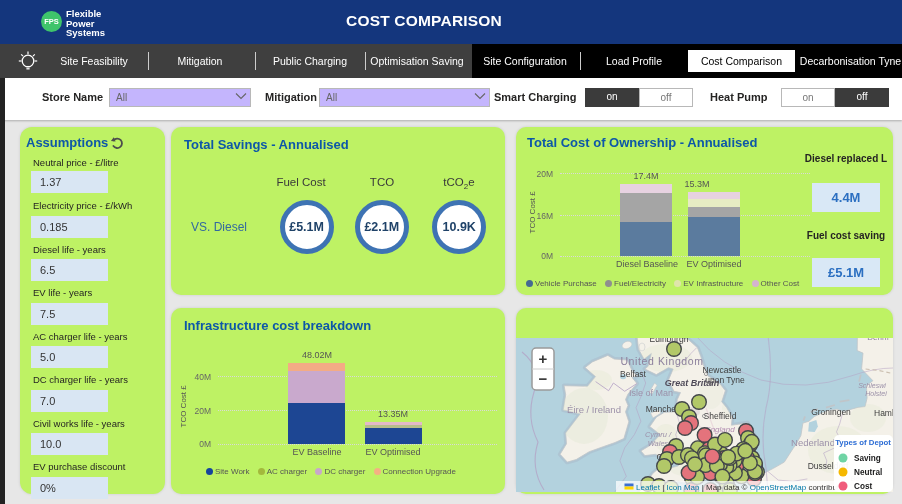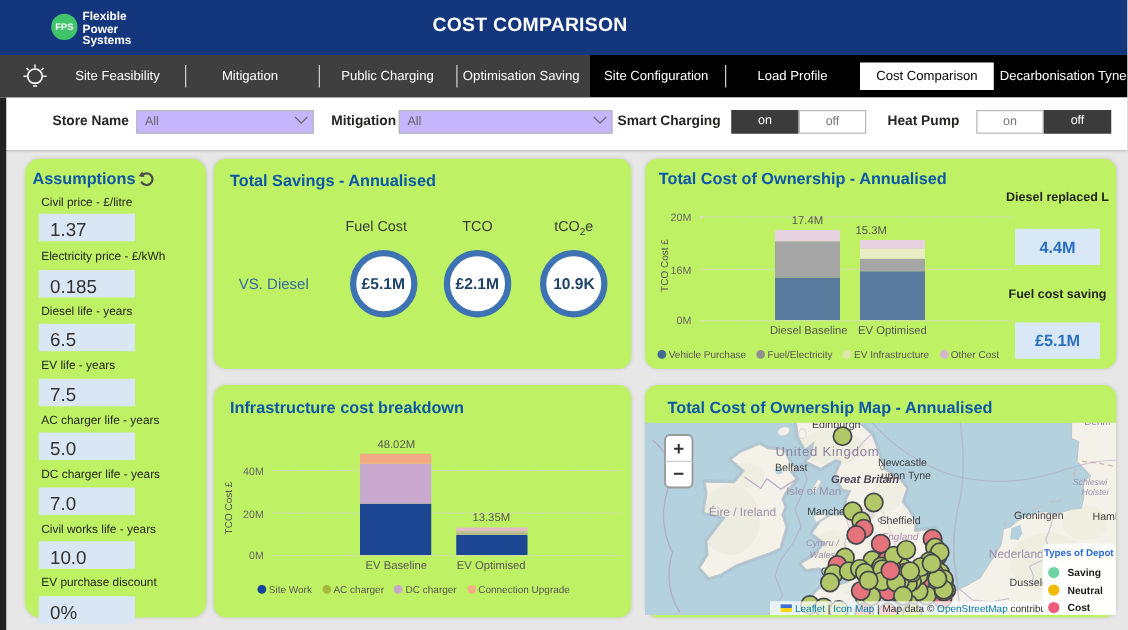--- a/index.html
+++ b/index.html
@@ -32,21 +32,21 @@
 
 #leftstrip { left:0; top:78px; width:5px; height:426px; background:#222; }
 
 
 .card { background:#bef264; border-radius:10px; box-shadow:0 0 3px rgba(0,0,0,0.12); }
 .cardtitle { color:#0d57a8; font-weight:bold; font-size:13px; }
 
 
 #assump { left:20px; top:127px; width:145px; height:367px; border-radius:12px; }
 .alabel { left:13px; font-size:9.5px; color:#252423; }
-.abox { left:11px; width:77px; height:22px; background:#d9e6f3; font-size:15px; color:#333; padding:5px 0 0 9px; }
+.abox { left:11px; width:77px; height:22px; background:#d9e6f3; font-size:11px; color:#333; padding:5px 0 0 9px; }
 
 
 #card1 { left:171px; top:127px; width:334px; height:168px; }
 .colhead { top:49px; font-size:11.5px; color:#3a3a3a; text-align:center; }
 .bigcircle { top:73px; width:54px; height:54px; border-radius:50%; border:5px solid #3e73b3; background:#fff; color:#1f4268; font-weight:bold; font-size:12.5px; text-align:center; line-height:44px; }
 
 
 .axlbl { font-size:8.5px; color:#666; }
 .gline { height:0; border-top:1px dotted #d9d9d9; }
 .seg { position:absolute; }
@@ -122,21 +122,21 @@
   </div>
 
   <div id="leftstrip" class="abs"></div>
 
   <div id="assump" class="card abs">
     <div class="cardtitle abs" style="left:6px;top:8px;">Assumptions</div>
     <svg class="abs" style="left:90px;top:9px;" width="15" height="14" viewBox="0 0 15 14">
       <path d="M3.6,4.4 A4.7,4.7 0 1 1 3.4,10.0" fill="none" stroke="#4d4d4d" stroke-width="1.8" stroke-linecap="round"></path>
       <polygon points="5.6,5.6 0.9,5.0 3.8,1.2" fill="#4d4d4d"></polygon>
     </svg>
-    <div class="alabel abs" style="top:30px;">Civil price - £/litre</div>
+    <div class="alabel abs" style="top:30px;">Neutral price - £/litre</div>
     <div class="abox abs" style="top:44px;">1.37</div>
     <div class="alabel abs" style="top:73px;">Electricity price - £/kWh</div>
     <div class="abox abs" style="top:88.5px;">0.185</div>
     <div class="alabel abs" style="top:117px;">Diesel life - years</div>
     <div class="abox abs" style="top:132px;">6.5</div>
     <div class="alabel abs" style="top:160px;">EV life - years</div>
     <div class="abox abs" style="top:175.5px;">7.5</div>
     <div class="alabel abs" style="top:204px;">AC charger life - years</div>
     <div class="abox abs" style="top:219px;">5.0</div>
     <div class="alabel abs" style="top:247px;">DC charger life - years</div>
@@ -215,21 +215,20 @@
     <div class="xlab abs" style="left:187px;top:139px;width:70px;">EV Optimised</div>
     <div class="leg abs" style="left:14px;top:159px;padding-left:21px;">
       <span class="dot" style="background:#15449c;"></span>Site Work
       <span class="dot" style="background:#a3b93c;margin-left:6px;"></span>AC charger
       <span class="dot" style="background:#c9a7cb;margin-left:6px;"></span>DC charger
       <span class="dot" style="background:#f4b183;margin-left:6px;"></span>Connection Upgrade
     </div>
   </div>
 
   <div id="card4" class="card abs">
-    <div class="cardtitle abs" style="left:18px;top:10px;">Total Cost of Ownership Map - Annualised</div>
     <div class="abs" id="mapwrap" style="left:0px;top:30px;width:377px;height:154px;overflow:hidden;">
       <svg width="377" height="154" viewBox="0 0 377 154" style="font-family:'Liberation Sans', sans-serif;">
           <rect x="0" y="0" width="377" height="154" fill="#b3d2de"></rect>
 <path d="M120.0,-10.5 L122.5,11.1 L128.1,21.1 L135.4,15.4 L132.2,28.2 L128.9,31.0 L140.3,36.6 L152.4,29.6 L157.2,31.0 L152.4,42.2 L158.0,53.3 L164.5,54.6 L161.3,61.5 L160.5,68.3 L159.7,73.8 L148.3,74.3 L140.3,79.2 L133.8,88.6 L144.3,96.6 L134.6,107.1 L124.9,112.9 L128.9,117.6 L139.4,116.3 L146.7,119.7 L159.7,124.1 L166.9,122.8 L162.1,128.0 L152.4,130.6 L142.7,130.6 L137.0,135.2 L128.9,146.0 L120.0,158.6 L136.2,158.6 L144.3,151.8 L154.0,147.2 L162.1,143.4 L178.2,146.0 L189.6,142.1 L209.0,141.4 L225.9,139.6 L232.4,133.2 L233.5,126.7 L220.3,122.8 L226.7,115.0 L231.6,111.1 L238.9,97.9 L231.6,85.1 L215.4,87.2 L216.2,79.2 L210.6,69.7 L205.7,63.7 L209.3,52.7 L203.3,45.0 L192.0,38.0 L187.9,28.2 L184.7,18.3 L181.5,9.7 L171.8,1.1 L162.1,-0.4 L153.2,-1.8 L157.2,-4.7 L163.7,-10.5 Z" fill="none" stroke="#9c93a8" stroke-width="4.5" opacity="0.2" stroke-linejoin="round"></path>
 <path d="M91.8,17.4 L98.2,21.1 L111.2,22.0 L116.0,32.4 L120.9,38.0 L116.0,39.4 L120.9,45.5 L112.0,56.0 L109.5,61.5 L112.0,67.5 L109.5,73.8 L112.8,83.7 L107.9,100.5 L99.0,104.5 L87.7,108.5 L73.2,113.7 L60.2,121.5 L51.3,124.1 L44.1,116.3 L50.5,105.8 L49.7,95.0 L64.3,75.9 L47.3,71.9 L49.7,56.8 L48.1,47.7 L71.5,48.3 L79.6,38.6 L69.1,29.6 L76.4,23.9 Z" fill="none" stroke="#9c93a8" stroke-width="4.5" opacity="0.2" stroke-linejoin="round"></path>
 <path d="M120.0,-10.5 L122.5,11.1 L128.1,21.1 L135.4,15.4 L132.2,28.2 L128.9,31.0 L140.3,36.6 L152.4,29.6 L157.2,31.0 L152.4,42.2 L158.0,53.3 L164.5,54.6 L161.3,61.5 L160.5,68.3 L159.7,73.8 L148.3,74.3 L140.3,79.2 L133.8,88.6 L144.3,96.6 L134.6,107.1 L124.9,112.9 L128.9,117.6 L139.4,116.3 L146.7,119.7 L159.7,124.1 L166.9,122.8 L162.1,128.0 L152.4,130.6 L142.7,130.6 L137.0,135.2 L128.9,146.0 L120.0,158.6 L136.2,158.6 L144.3,151.8 L154.0,147.2 L162.1,143.4 L178.2,146.0 L189.6,142.1 L209.0,141.4 L225.9,139.6 L232.4,133.2 L233.5,126.7 L220.3,122.8 L226.7,115.0 L231.6,111.1 L238.9,97.9 L231.6,85.1 L215.4,87.2 L216.2,79.2 L210.6,69.7 L205.7,63.7 L209.3,52.7 L203.3,45.0 L192.0,38.0 L187.9,28.2 L184.7,18.3 L181.5,9.7 L171.8,1.1 L162.1,-0.4 L153.2,-1.8 L157.2,-4.7 L163.7,-10.5 Z" fill="#f4f1e9" stroke="#c0c5c9" stroke-width="0.8"></path>
 <path d="M91.8,17.4 L98.2,21.1 L111.2,22.0 L116.0,32.4 L120.9,38.0 L116.0,39.4 L120.9,45.5 L112.0,56.0 L109.5,61.5 L112.0,67.5 L109.5,73.8 L112.8,83.7 L107.9,100.5 L99.0,104.5 L87.7,108.5 L73.2,113.7 L60.2,121.5 L51.3,124.1 L44.1,116.3 L50.5,105.8 L49.7,95.0 L64.3,75.9 L47.3,71.9 L49.7,56.8 L48.1,47.7 L71.5,48.3 L79.6,38.6 L69.1,29.6 L76.4,23.9 Z" fill="#f4f1e9" stroke="#c0c5c9" stroke-width="0.8"></path>
 <ellipse cx="107.1" cy="38.8" rx="3" ry="2.5" fill="#b3d2de"></ellipse>
 <ellipse cx="111" cy="7" rx="5" ry="3.5" fill="#f4f1e9" stroke="#c0c5c9" stroke-width="0.5" transform="rotate(-20 111 7)"></ellipse>
 <ellipse cx="126" cy="9" rx="3" ry="4" fill="#f4f1e9" stroke="#c0c5c9" stroke-width="0.5"></ellipse>

